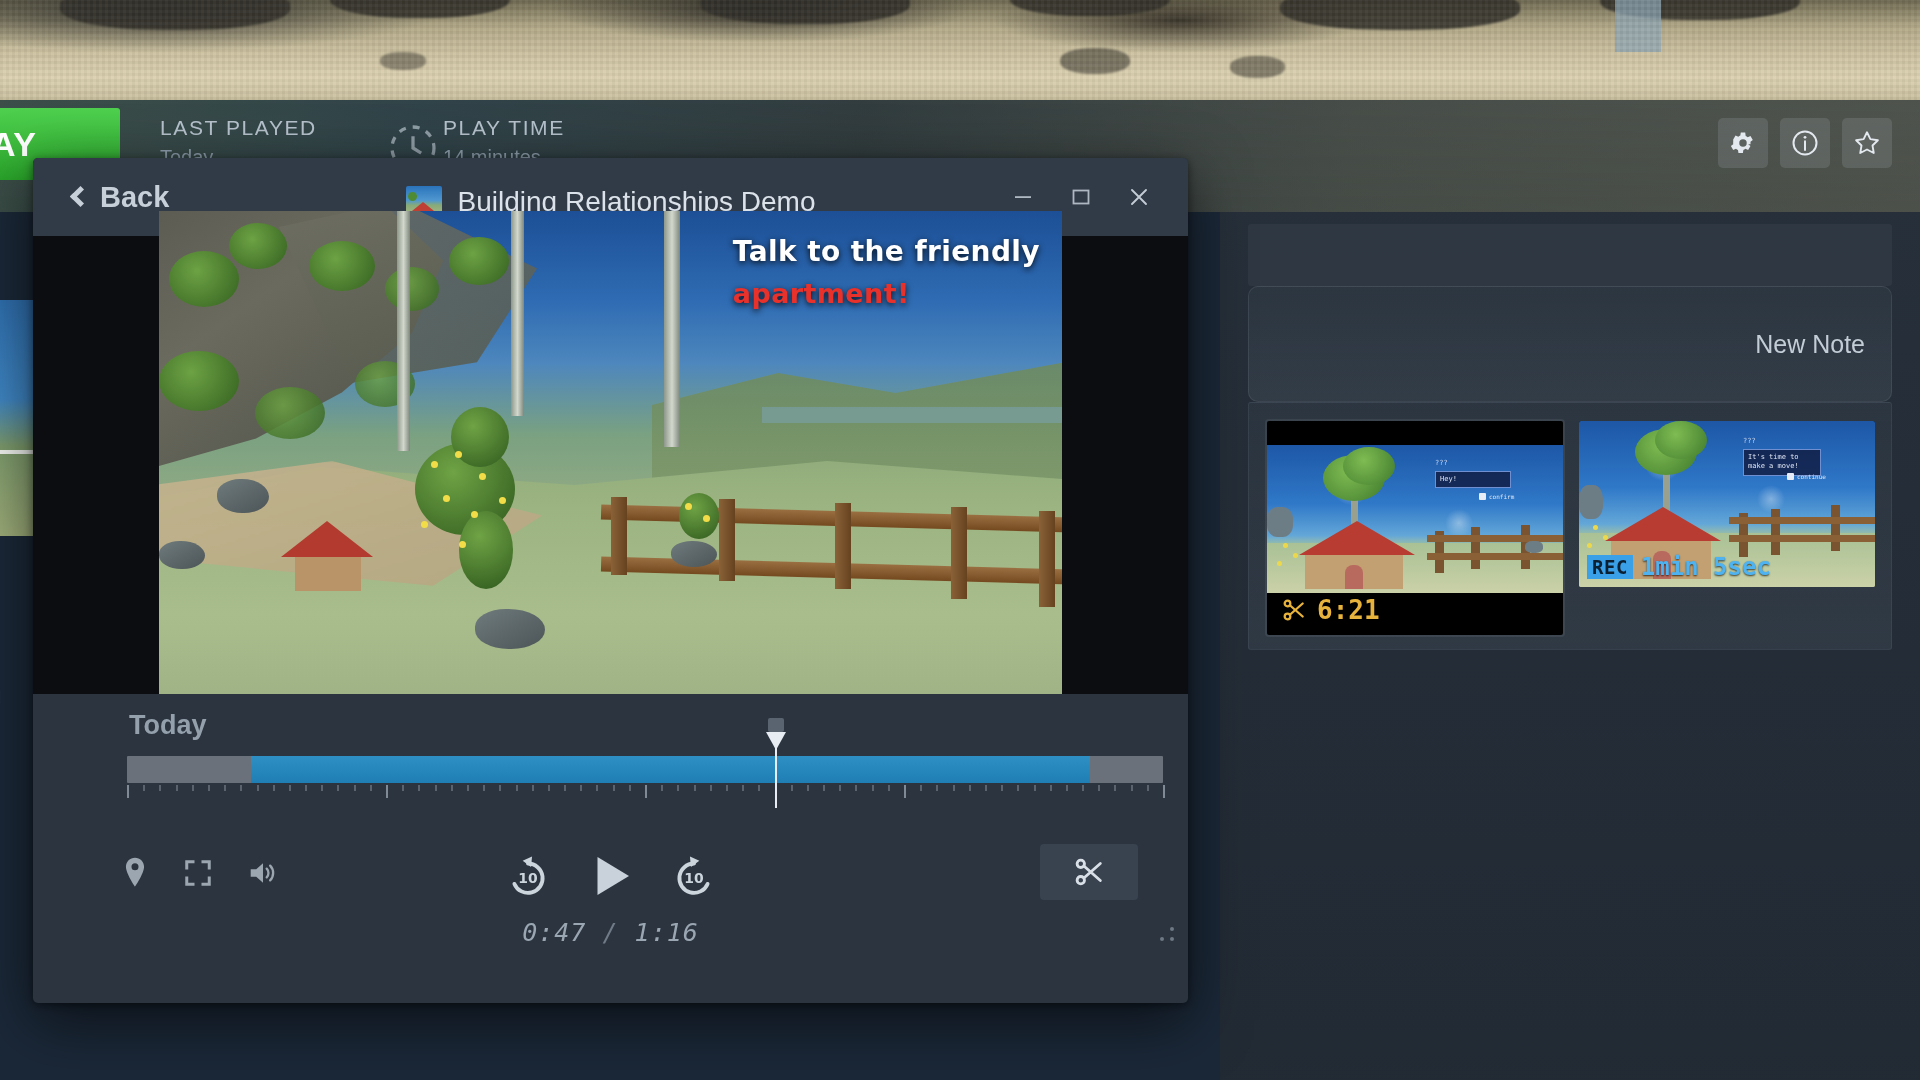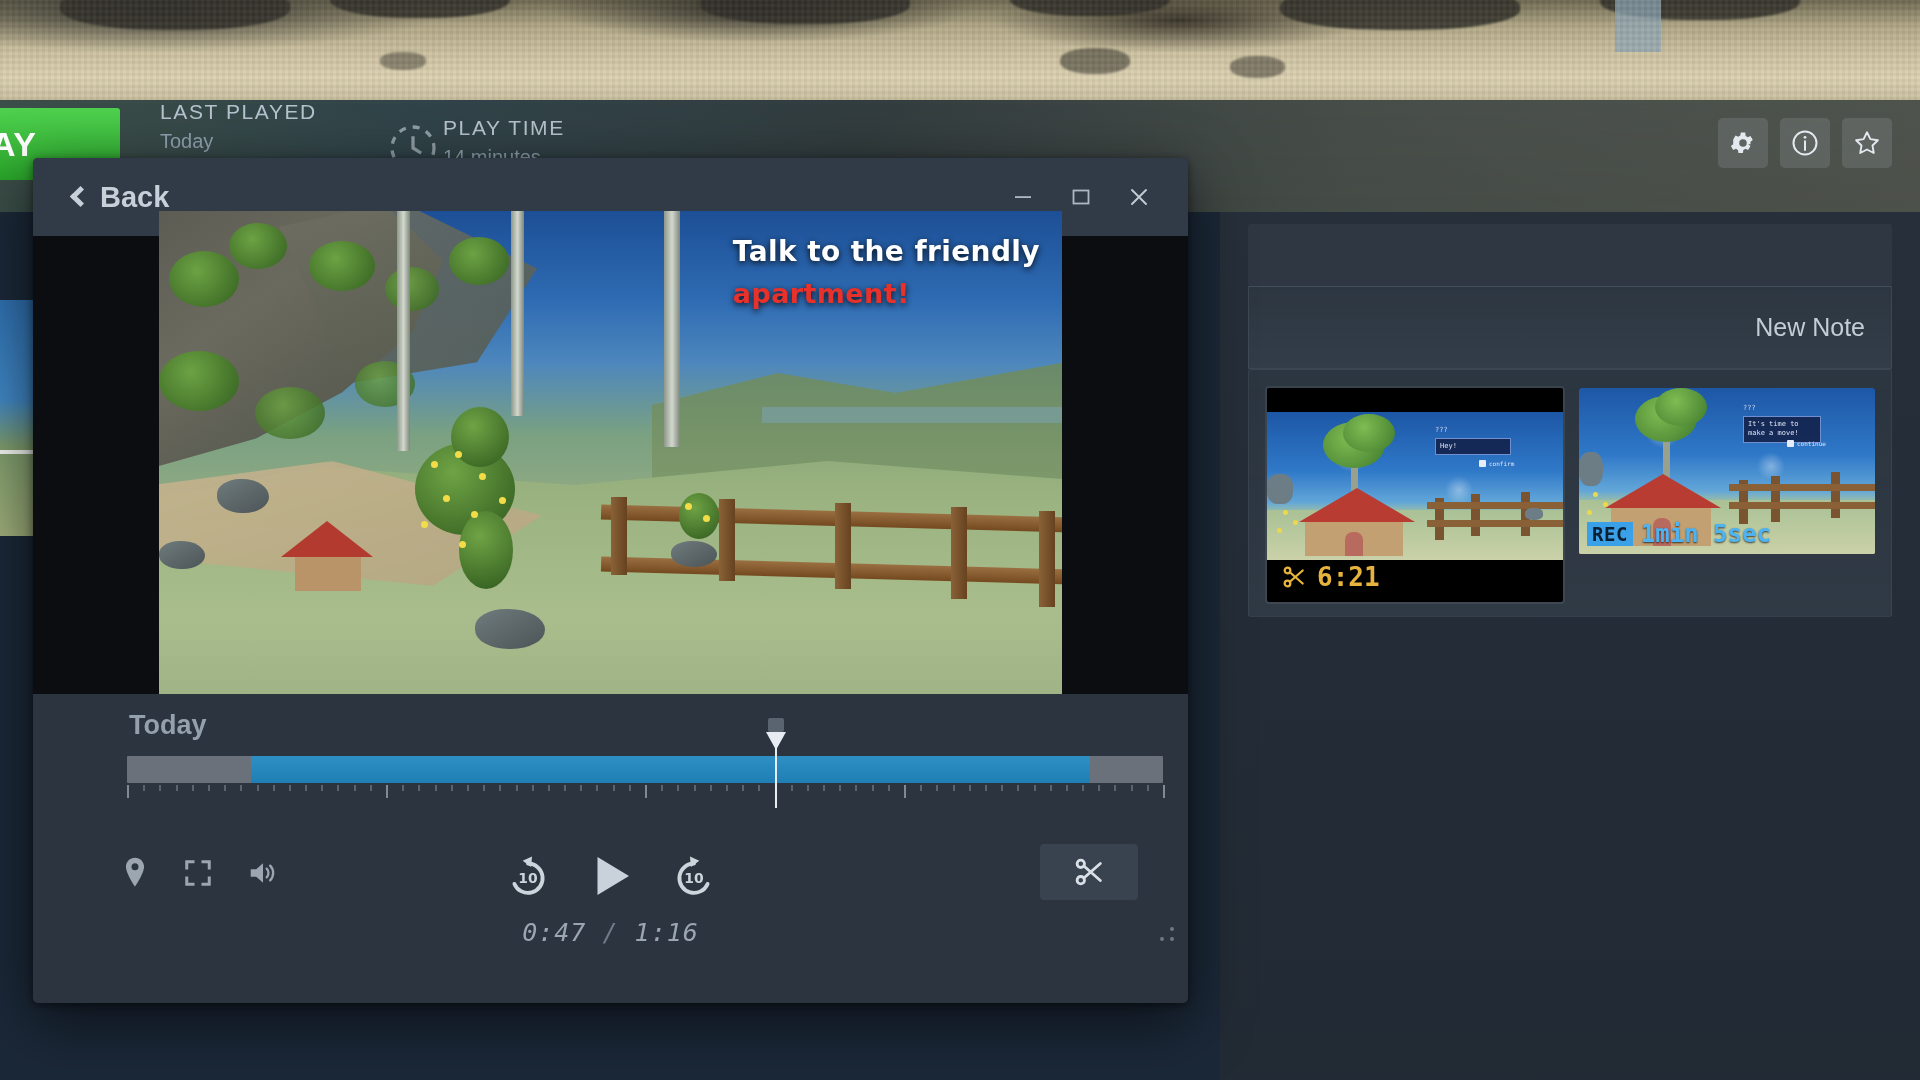--- a/index.html
+++ b/index.html
@@ -95,21 +95,21 @@
   }
   .panel-card-top {
     margin: 12px 28px 0; height: 62px; border-radius: 3px;
     background: rgba(103,118,132,.12);
   }
   .section-title {
     margin: 40px 28px 12px; font-size: 23px; letter-spacing: 1.3px;
     color: #b3bec8; text-transform: uppercase;
   }
   .notes-box {
-    margin: 0 28px; height: 83px; border-radius: 0;
+    margin: 0 28px; height: 116px; border-radius: 10px;
     background: linear-gradient(to bottom, rgba(103,118,132,.10), rgba(103,118,132,.20));
     border: 1px solid rgba(140,155,170,.16);
     display: flex; align-items: center; justify-content: flex-end;
     padding-right: 26px;
   }
   .new-note-label { color: #c3cdd6; font-size: 25px; }
 
   .rec-box {
     margin: 0 28px; border-radius: 3px;
     background: linear-gradient(to bottom, rgba(103,118,132,.10), rgba(103,118,132,.18));
@@ -356,21 +356,21 @@
       <div class="hero-blob" style="left:380px; top:52px;  width:46px;  height:18px; opacity:.45;"></div>
       <div style="position:absolute;left:1615px;top:0;width:46px;height:52px;background:#8fa7b6;opacity:.75;"></div>
     </div>
 
     <div class="stat-bar"></div>
 
     <div class="play-button">
       <span>AY</span>
     </div>
 
-    <div class="stat-group" style="left:160px; top:100px;">
+    <div class="stat-group" style="left:160px; top:116px;">
       <div class="stat-label">LAST PLAYED</div>
       <div class="stat-value">Today</div>
     </div>
 
     <svg class="clock-icon" width="56" height="56" viewBox="0 0 24 24" fill="none" stroke="#c3ced8" stroke-width="1.4">
       <circle cx="12" cy="12" r="9" stroke-dasharray="3 3"></circle>
       <path d="M12 7v5l3.5 2.2" stroke-dasharray="0"></path>
     </svg>
 
     <div class="stat-group" style="left:443px; top:116px;">
@@ -492,20 +492,28 @@
   </div>
 
   <div class="player-window">
 
     <div class="pw-titlebar">
       <div class="pw-back">
         <span class="chev"></span>
         <span>Back</span>
       </div>
 
+      <div class="pw-title">
+        <span class="pw-icon">
+          <span class="tree"></span>
+            <span class="roof"></span>
+            <span class="body"></span>
+        </span>
+        <span>Building Relationships Demo</span>
+      </div>
 
       <div class="pw-winbtns">
         <div class="wb">
           <svg width="22" height="22" viewBox="0 0 22 22">
             <rect x="3" y="10.2" width="16" height="1.8" fill="#aeb8c2"></rect>
           </svg>
         </div>
         <div class="wb">
           <svg width="22" height="22" viewBox="0 0 22 22" fill="none" stroke="#aeb8c2" stroke-width="1.8">
             <rect x="3.5" y="4.5" width="15" height="13"></rect>

